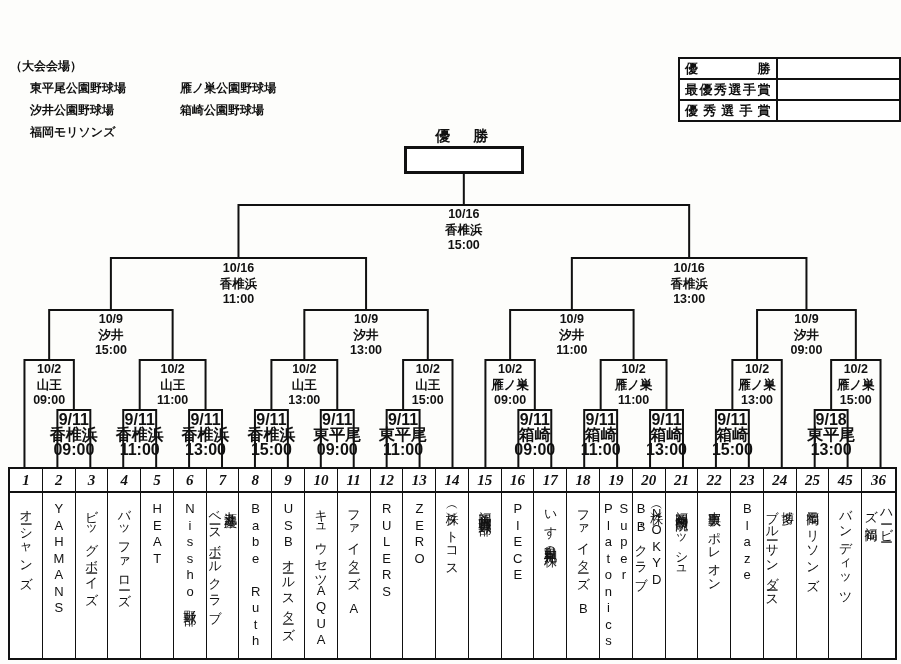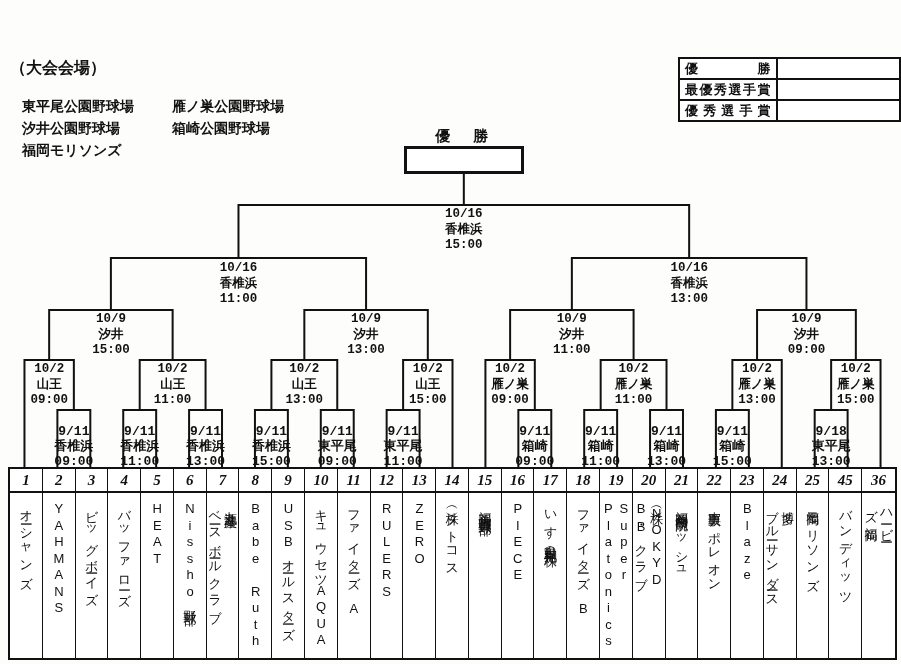--- a/index.html
+++ b/index.html
@@ -1,33 +1,33 @@
 <!DOCTYPE html>
 <html><head>
 <meta charset="utf-8">
 <style>
   html,body{margin:0;padding:0;background:#9a9a9a;}
   .page{position:relative;width:901px;height:664px;margin:0 auto;background:#fdfdfb;
         font-family:"Liberation Sans","DejaVu Sans",sans-serif;color:#111;overflow:hidden;}
   .title{position:absolute;top:5px;left:0;width:100%;text-align:center;
          font-size:28px;font-weight:bold;letter-spacing:1px;}
   .venues{position:absolute;left:10px;top:58px;}
-  .v-head{font-size:16px;font-weight:600;margin-bottom:17px;}
-  .v-grid{display:grid;grid-template-columns:150px auto;margin-left:12px;row-gap:2px;
-          font-size:14px;font-weight:600;line-height:20px;}
+  .v-head{font-size:12px;font-weight:600;margin-bottom:3px;}
+  .v-grid{display:grid;grid-template-columns:150px auto;margin-left:20px;row-gap:2px;
+          font-size:12px;font-weight:600;line-height:20px;}
   .awards{position:absolute;left:678px;top:57px;border-collapse:collapse;background:#fff;}
   .awards td{border:2px solid #111;height:19px;font-size:13px;padding:0 5px;}
   .awards .al{width:86px;font-weight:600;text-align:justify;text-align-last:justify;}
   .awards .av{width:112px;}
   .champ-label{position:absolute;font-size:15px;font-weight:bold;text-align:center;letter-spacing:4px;}
   .champ-box{position:absolute;width:114px;height:22px;border:3px solid #111;background:#fff;}
   .lines{position:absolute;left:0;top:0;}
   .mlabel{position:absolute;width:80px;text-align:center;font-size:12.5px;line-height:15.5px;
-          font-weight:600;white-space:nowrap;font-family:Liberation Mono, monospace;}
-  .mlabel.small{width:60px;font-size:13px;line-height:15px;padding-top:12px;}
+          font-weight:600;white-space:nowrap;}
+  .mlabel.small{width:60px;font-size:16px;line-height:15px;padding-top:0;}
   .mlabel span{display:block;}
   .teams{position:absolute;left:8px;top:467px;width:889px;height:193px;
          border:2px solid #111;box-sizing:border-box;background:#fff;}
   .row-nums{display:grid;grid-template-columns:repeat(27,1fr);height:22px;border-bottom:2px solid #111;}
   .row-names{display:grid;grid-template-columns:repeat(27,1fr);height:165px;}
   .tcell,.namecell{border-right:1.5px solid #111;overflow:hidden;}
   .tcell{display:flex;align-items:center;justify-content:center;}
   .namecell{display:flex;justify-content:center;}
   .tcell:last-child,.namecell:last-child{border-right:none;}
   .tnum{font-family:"Liberation Serif","DejaVu Serif",serif;font-style:italic;font-weight:bold;font-size:15px;}

